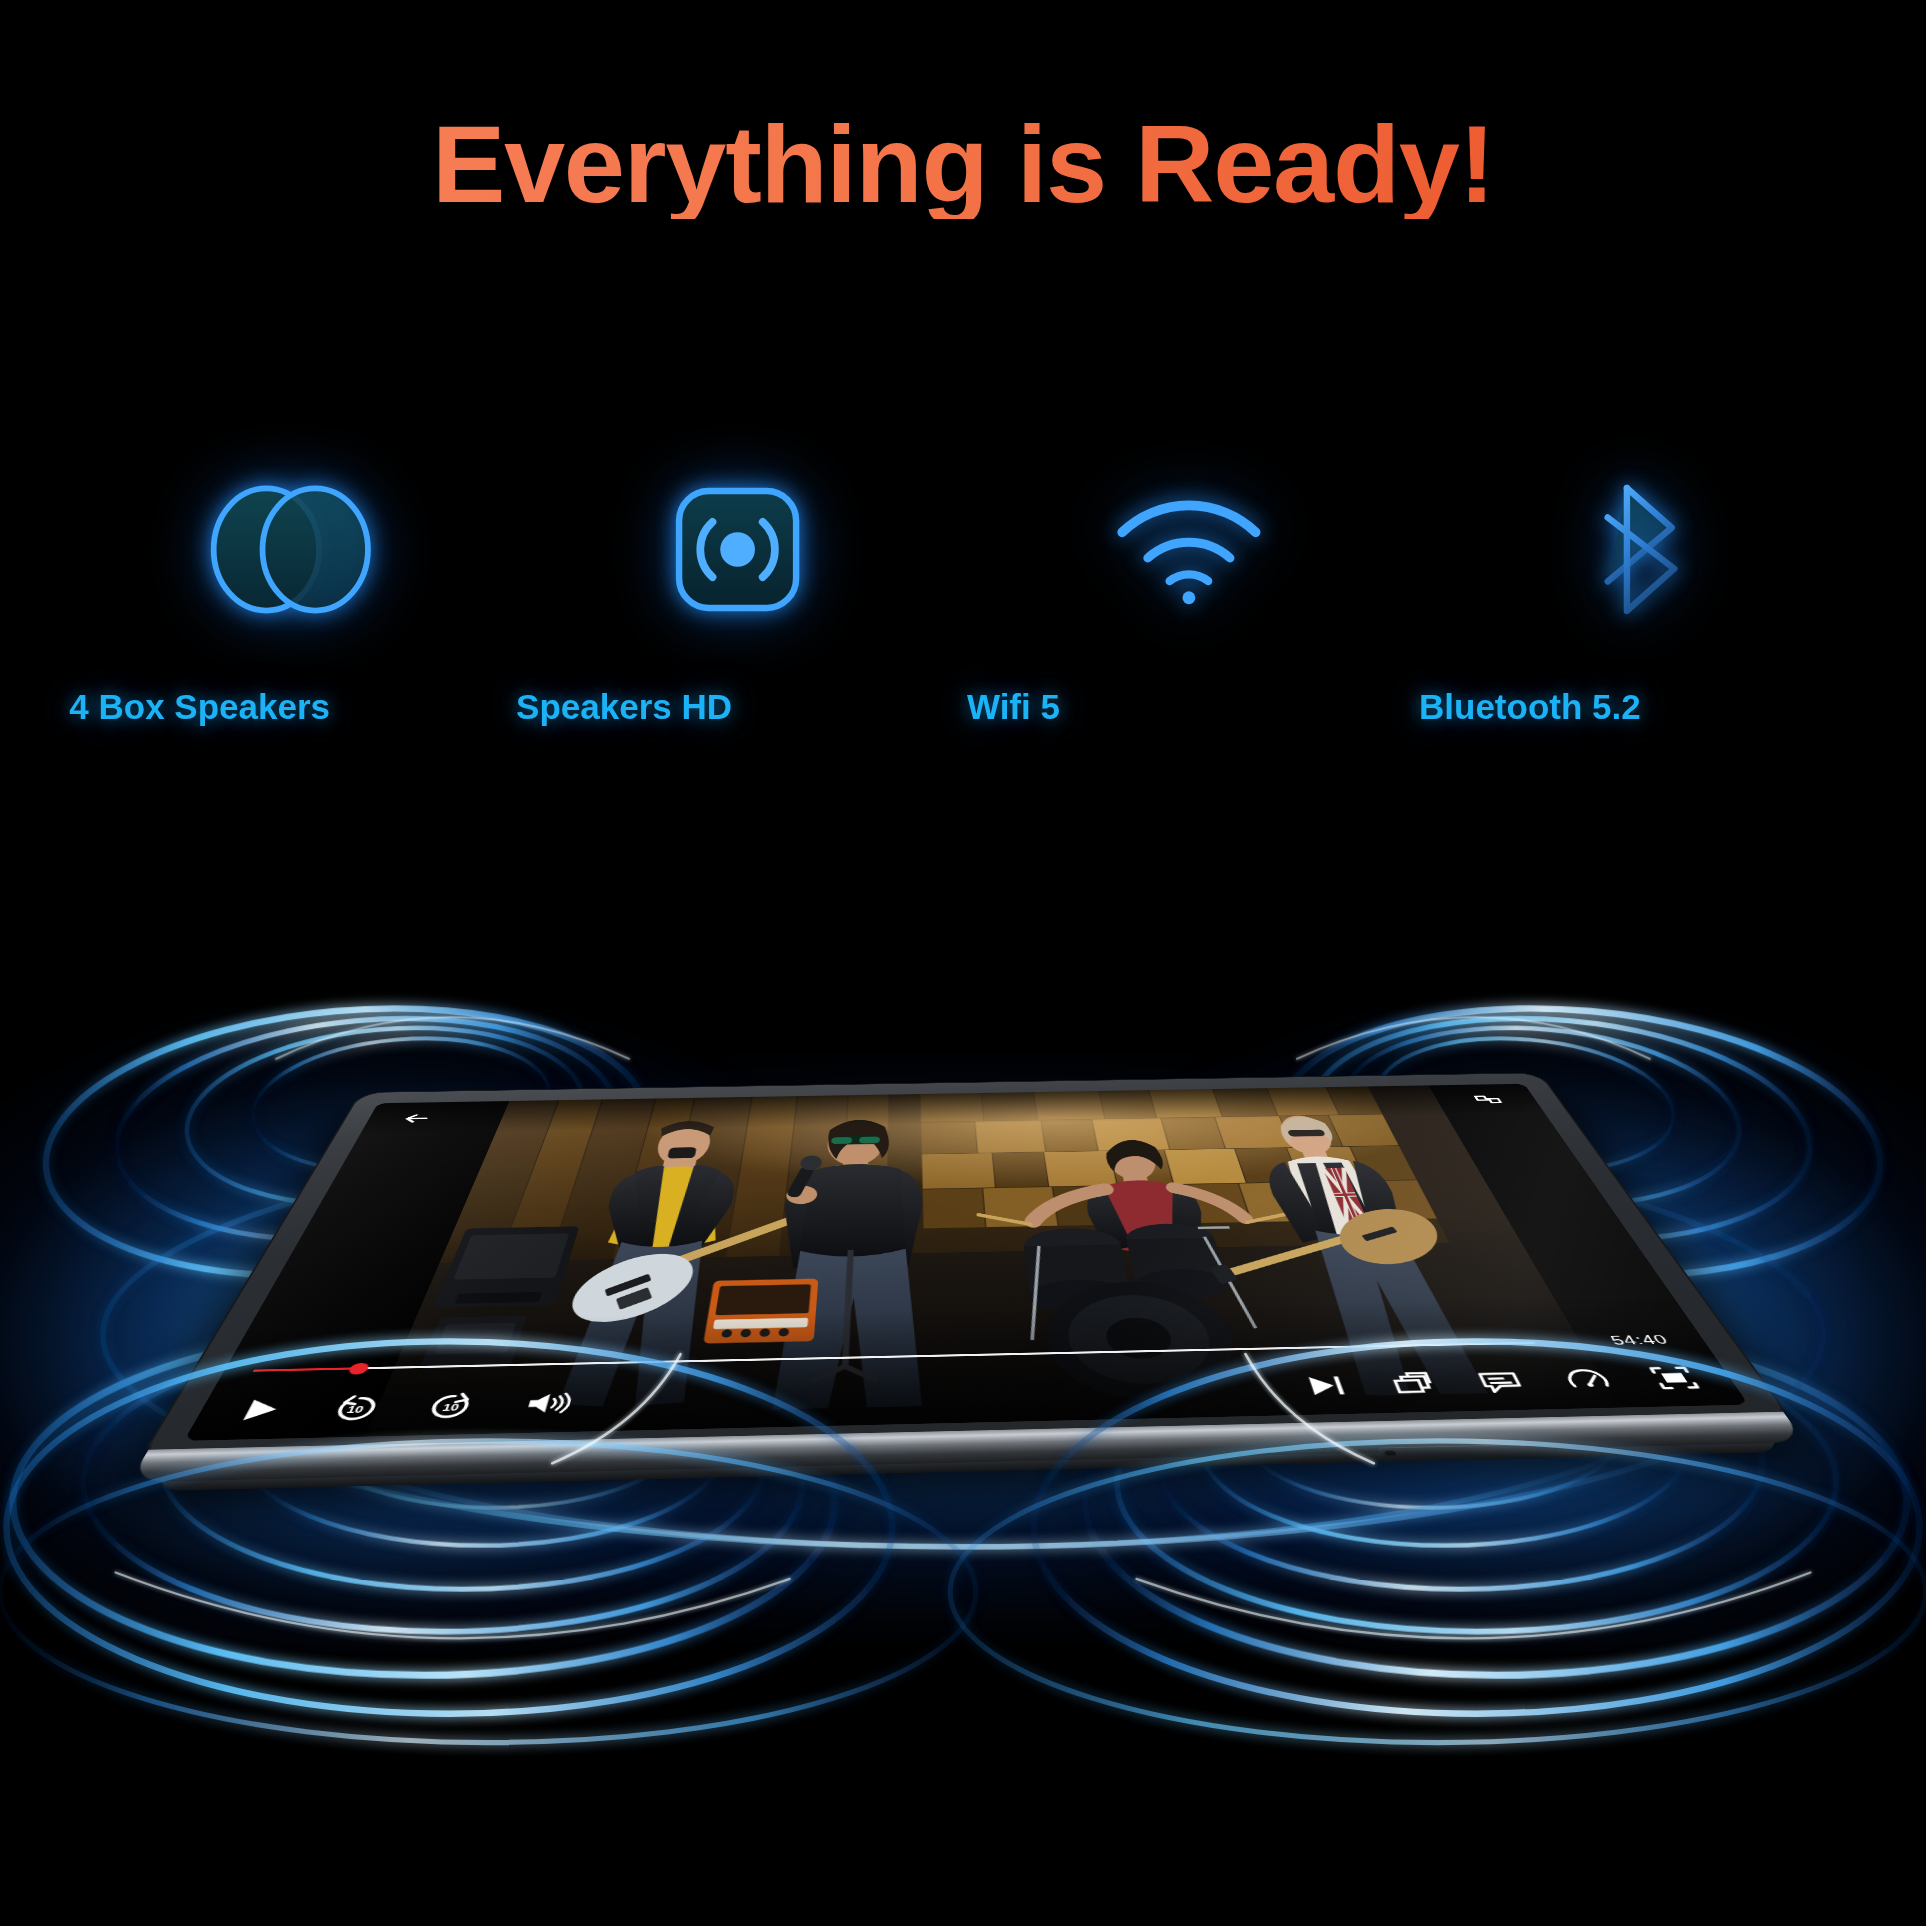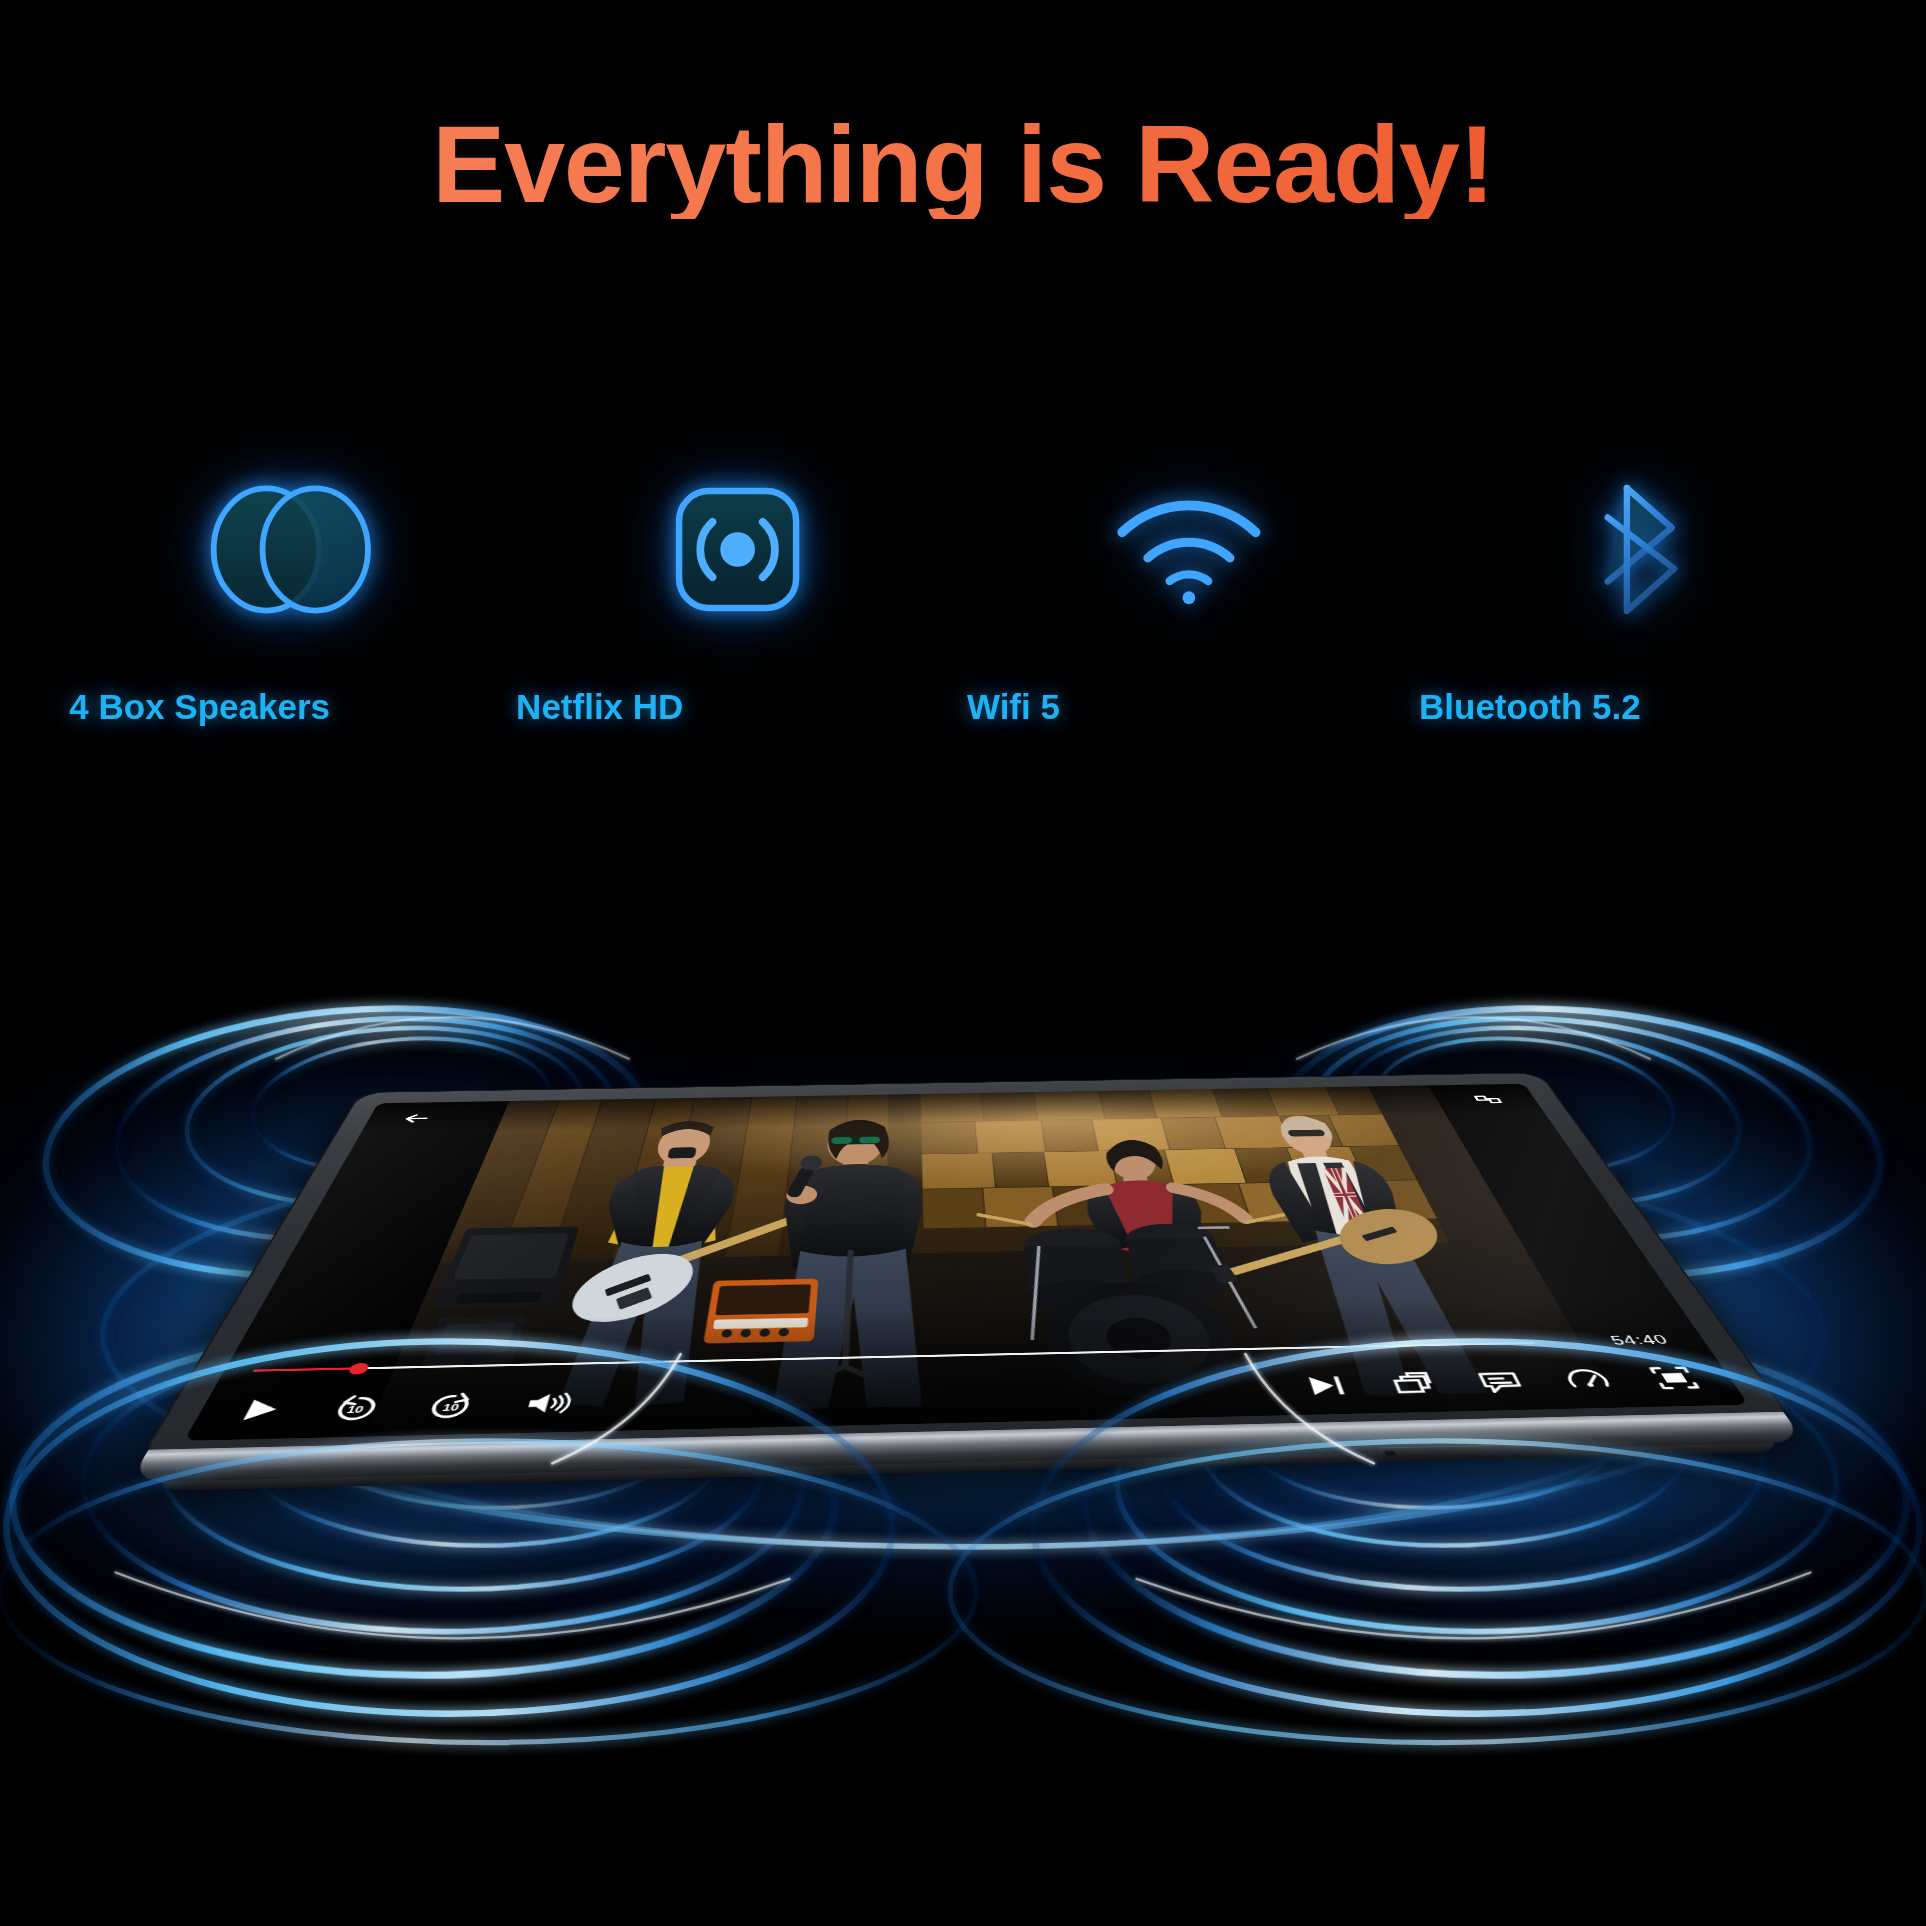--- a/index.html
+++ b/index.html
@@ -242,21 +242,21 @@
               <stop offset="0%" stop-color="#0D3C4B"></stop>
                 <stop offset="100%" stop-color="#07232E"></stop>
             </linearGradient>
           </defs>
           <rect x="14" y="14" width="182" height="182" rx="46" fill="url(#nfFill)" stroke="#3FA5FF" stroke-width="10"></rect>
           <circle cx="105" cy="105" r="27" fill="#4FAEFF"></circle>
           <path d="M66 62 A 58 58 0 0 0 66 148" fill="none" stroke="#4FAEFF" stroke-width="12" stroke-linecap="round"></path>
           <path d="M144 62 A 58 58 0 0 1 144 148" fill="none" stroke="#4FAEFF" stroke-width="12" stroke-linecap="round"></path>
         </svg>
       </div>
-      <div class="flabel">Netflix HD</div>
+      <div class="flabel">Speakers HD</div>
     </div>
 
     <div class="feature f3">
       <div class="ficon">
         <svg class="glowsvg" width="154" height="116" viewBox="0 0 240 180">
           <g fill="none" stroke="#3FA5FF" stroke-linecap="round">
             <path d="M16 64 A 150 150 0 0 1 224 64" stroke-width="15"></path>
             <path d="M56 104 A 96 96 0 0 1 184 104" stroke-width="14"></path>
             <path d="M90 140 A 48 48 0 0 1 150 140" stroke-width="13"></path>
           </g>

